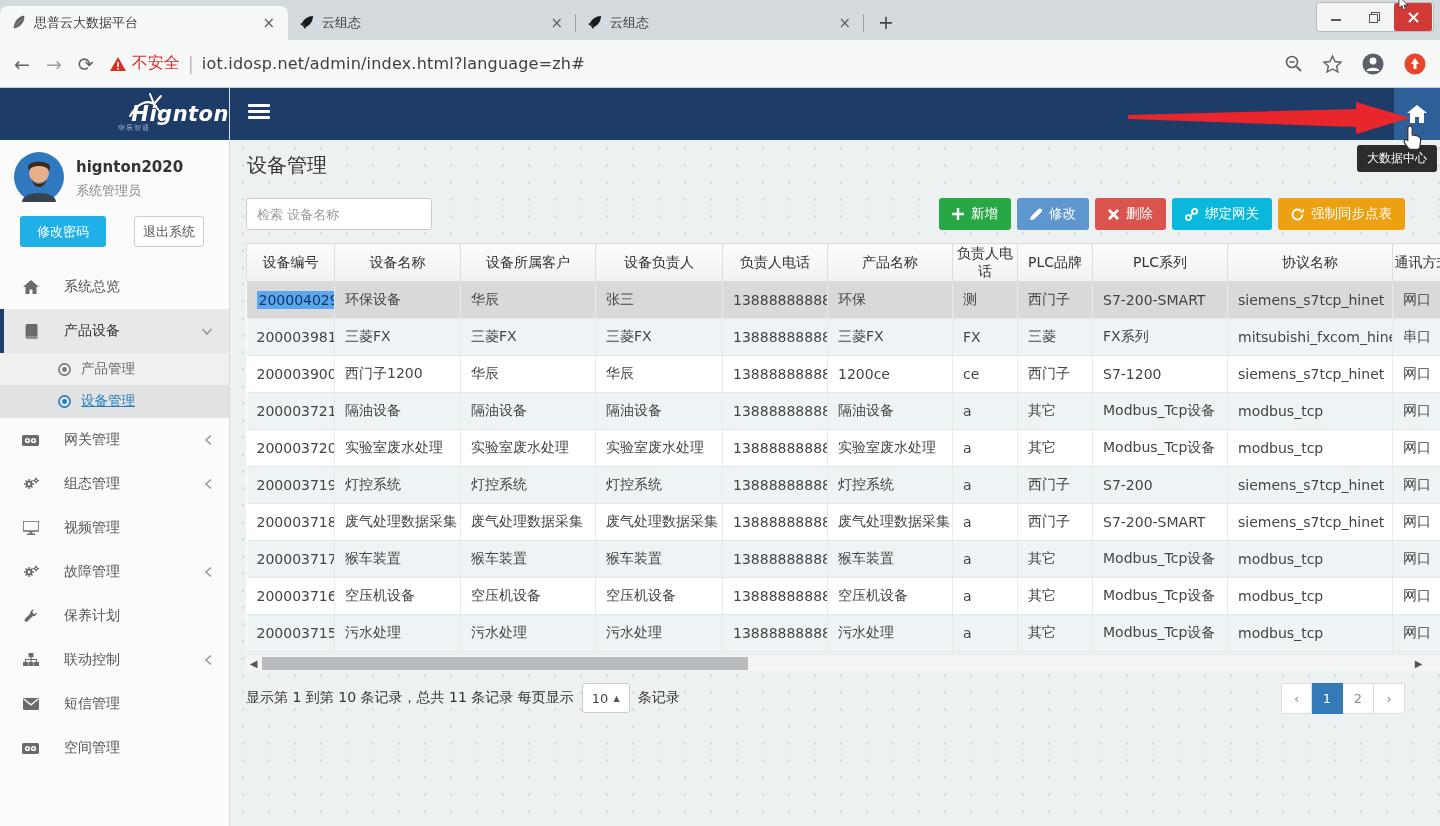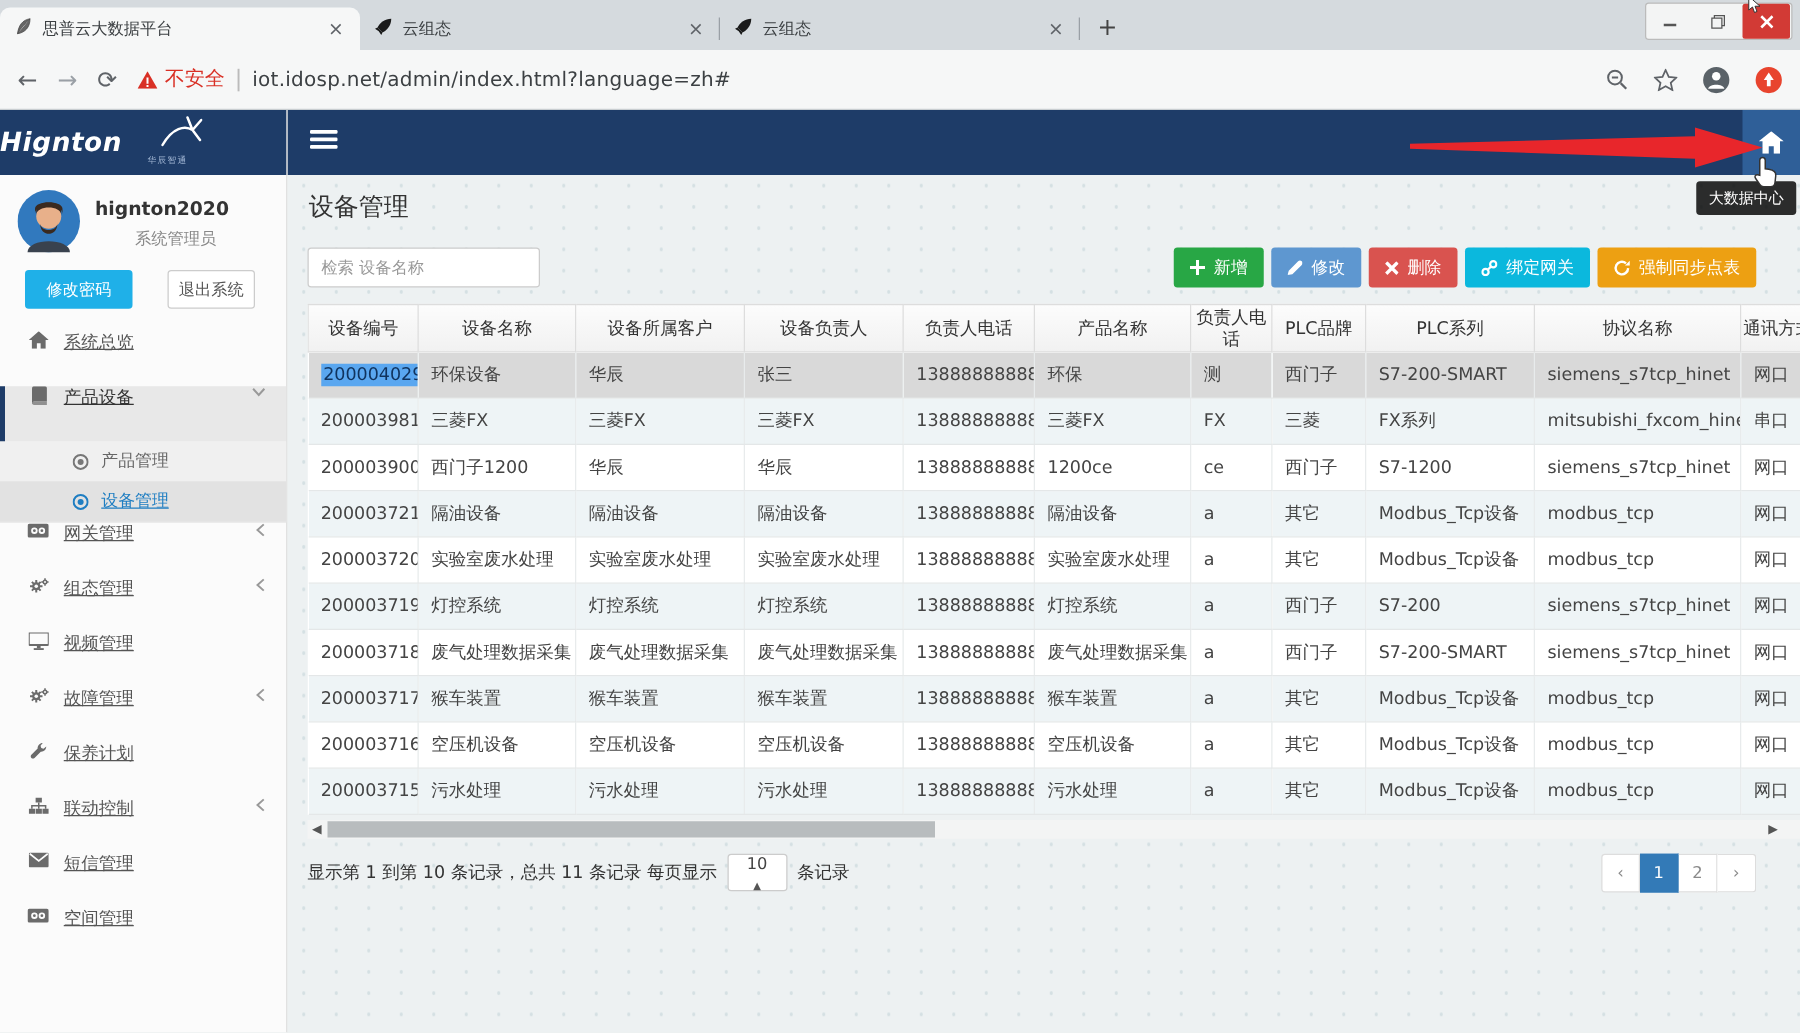--- a/index.html
+++ b/index.html
@@ -34,31 +34,31 @@
   .topbar { position:absolute; left:0; top:0; width:1440px; height:52px; background:#1e3c68; }
   .hamburger { position:absolute; left:248px; top:16px; width:22px; height:19px; cursor:pointer; }
   .hamburger i { display:block; height:3px; background:#fff; margin-bottom:3px; border-radius:1px; }
   .homebtn { position:absolute; right:0; top:0; width:46px; height:52px; background:#2f5f98; display:flex; align-items:center; justify-content:center; cursor:pointer; }
   .annotation-arrow { position:absolute; left:1128px; top:12px; pointer-events:none; z-index:40; }
   .cursor-hand { position:absolute; left:1401px; top:36px; z-index:41; pointer-events:none; }
   .tooltip { position:absolute; right:3px; top:57px; background:rgba(0,0,0,.82); color:#fff; font-size:12px; padding:5px 10px; border-radius:3px; z-index:30; }
 
   
   .sidebar { position:absolute; left:0; top:0; width:230px; height:738px; background:#fbfbfb; border-right:1px solid #d9d9d9; }
-  .logo { height:52px; background:#1e3c68; display:flex; align-items:center; justify-content:flex-start; position:relative; cursor:pointer; }
+  .logo { height:52px; background:#1e3c68; display:flex; align-items:center; justify-content:flex-end; position:relative; cursor:pointer; }
   .logo .word { color:#fff; font-size:21px; font-weight:bold; font-style:italic; letter-spacing:.5px; }
   .logo .sub { position:absolute; bottom:7px; left:118px; color:#9fb4d2; font-size:7px; letter-spacing:1px; }
   .userblock { padding:12px 14px 0; display:flex; gap:12px; }
   .uname { font-size:15px; font-weight:bold; color:#333; margin-top:6px; }
-  .urole { font-size:13px; color:#888; margin-top:6px;margin-left:32px; }
+  .urole { font-size:13px; color:#888; margin-top:6px; }
   .userbtns { display:flex; gap:28px; padding:14px 20px 0; }
   .btn-cyan { background:#1fb0e8; color:#fff; border:none; width:86px; height:31px; border-radius:3px; font-size:13px; cursor:pointer; }
   .btn-plain { background:#fff; color:#555; border:1px solid #ccc; width:70px; height:31px; border-radius:3px; font-size:13px; cursor:pointer; }
   .menu { margin-top:18px; }
-  .mitem { height:44px; display:flex; align-items:flex-start; padding-left:22px; gap:12px; color:#555; font-size:14px; cursor:pointer; position:relative;text-decoration:underline; }
+  .mitem { height:44px; display:flex; align-items:center; padding-left:22px; gap:25px; color:#555; font-size:14px; cursor:pointer; position:relative; }
   .mitem .micon { width:17px; display:flex; justify-content:center; color:#6b6b6b; }
   .mitem .chev { position:absolute; right:16px; color:#999; display:flex; }
   .mitem.parent-active { background:#e8e8e8; border-left:4px solid #1e3c68; padding-left:18px; color:#333; }
   .submenu { background:#f0f0f0; border-bottom:1px solid #e2e2e2; }
   .smitem { height:32px; display:flex; align-items:center; padding-left:58px; gap:10px; font-size:13.5px; color:#666; cursor:pointer; }
   .smitem .micon { color:#777; display:flex; }
   .smitem.active { background:#e2e2e2; color:#1f7ec2; text-decoration:underline; }
   .smitem.active .micon { color:#1f7ec2; }
 
   
@@ -82,21 +82,21 @@
   tr.selected td { background:#d9d9d9; }
   .selhl { background:#5aa7f0; color:#10335e; padding:1px 2px; }
 
   .hscroll { position:absolute; left:16px; right:0; top:516px; height:15px; background:#f3f4f4; }
   .hscroll .thumb { position:absolute; left:16px; top:1px; width:486px; height:13px; background:#b8bcbe; cursor:grab; }
   .hscroll .arr { position:absolute; top:0; width:15px; height:15px; color:#555; font-size:10px; display:flex; align-items:center; justify-content:center; cursor:pointer; }
   .hscroll .arr.left { left:0; } .hscroll .arr.right { right:14px; }
 
   .pagerow { position:absolute; left:16px; right:35px; top:540px; height:36px; display:flex; align-items:center; justify-content:space-between; }
   .summary { display:flex; align-items:center; gap:8px; font-size:14px; color:#333; }
-  .pgsize { width:48px; height:30px; background:#fff; border:1px solid #ccc; border-radius:3px; display:flex; align-items:center; justify-content:center; gap:5px; font-size:13px; color:#444; cursor:pointer;flex-direction:column; }
+  .pgsize { width:48px; height:30px; background:#fff; border:1px solid #ccc; border-radius:3px; display:flex; align-items:center; justify-content:center; gap:5px; font-size:13px; color:#444; cursor:pointer; }
   .pgsize .caret { font-size:8px; color:#555; }
   .pager { display:flex; }
   .pgbtn { min-width:31px; height:31px; background:#fff; border:1px solid #ddd; border-left:none; color:#8a8a8a; font-size:13px; display:flex; align-items:center; justify-content:center; cursor:pointer; padding:0 10px; }
   .pgbtn:first-child { border-left:1px solid #ddd; border-radius:3px 0 0 3px; }
   .pgbtn:last-child { border-radius:0 3px 3px 0; }
   .pgbtn.active { background:#337ab7; border-color:#337ab7; color:#fff; }
 </style>
 </head>
 <body>
 

